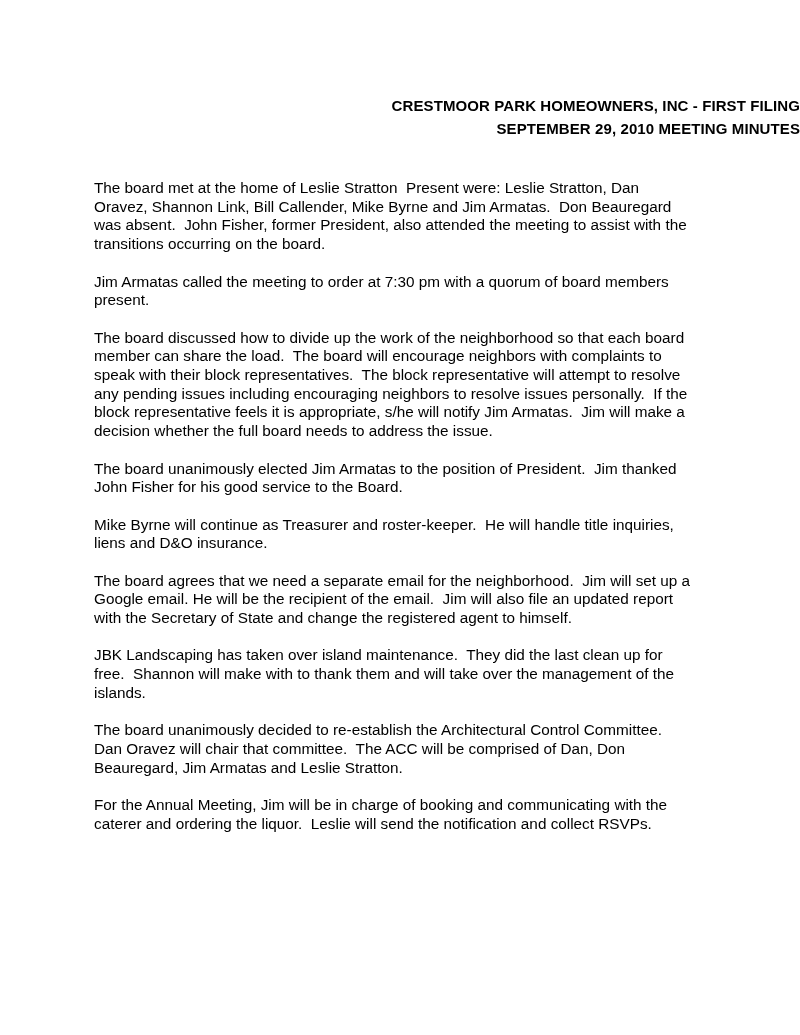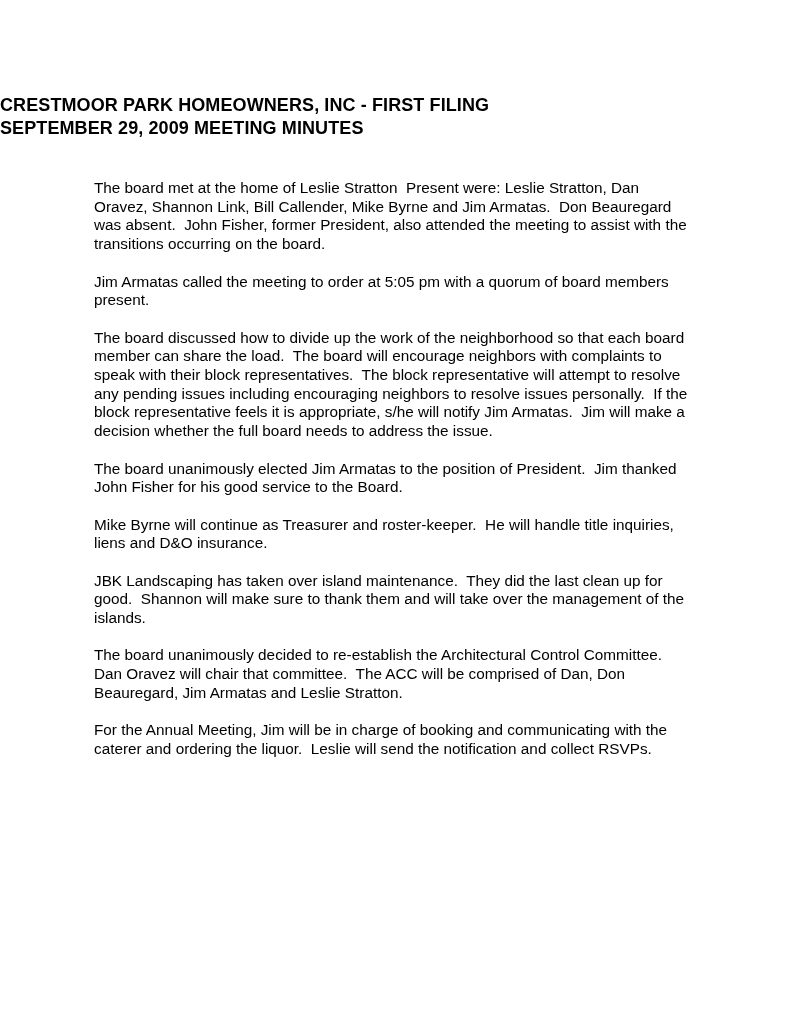--- a/index.html
+++ b/index.html
@@ -12,23 +12,23 @@
     width: 800px;
     height: 1035px;
     background: #ffffff;
     color: #000000;
     font-family: "Liberation Sans", "DejaVu Sans", sans-serif;
     overflow: hidden;
     box-sizing: border-box;
   }
   .doc-title {
     padding-top: 94px;
-    text-align: left;
+    text-align: right;
     font-weight: bold;
-    font-size: 18px;
+    font-size: 15px;
     line-height: 23px;
     letter-spacing: 0.1px;
   }
   .doc-content {
     margin-top: 39px;
     padding-left: 94px;
     padding-right: 80px;
   }
   .doc-content p {
     margin: 0 0 18.7px 0;
@@ -36,41 +36,44 @@
     line-height: 18.7px;
     white-space: pre; 
   }
 </style>
 </head>
 <body>
 
 <div class="page">
   <div class="doc-title">
     <div>CRESTMOOR PARK HOMEOWNERS, INC - FIRST FILING</div>
-    <div>SEPTEMBER 29, 2009 MEETING MINUTES</div>
+    <div>SEPTEMBER 29, 2010 MEETING MINUTES</div>
   </div>
   <div class="doc-content">
     <p>The board met at the home of Leslie Stratton  Present were: Leslie Stratton, Dan
 Oravez, Shannon Link, Bill Callender, Mike Byrne and Jim Armatas.  Don Beauregard
 was absent.  John Fisher, former President, also attended the meeting to assist with the
 transitions occurring on the board.</p>
-    <p>Jim Armatas called the meeting to order at 5:05 pm with a quorum of board members
+    <p>Jim Armatas called the meeting to order at 7:30 pm with a quorum of board members
 present.</p>
     <p>The board discussed how to divide up the work of the neighborhood so that each board
 member can share the load.  The board will encourage neighbors with complaints to
 speak with their block representatives.  The block representative will attempt to resolve
 any pending issues including encouraging neighbors to resolve issues personally.  If the
 block representative feels it is appropriate, s/he will notify Jim Armatas.  Jim will make a
 decision whether the full board needs to address the issue.</p>
     <p>The board unanimously elected Jim Armatas to the position of President.  Jim thanked
 John Fisher for his good service to the Board.</p>
     <p>Mike Byrne will continue as Treasurer and roster-keeper.  He will handle title inquiries,
 liens and D&amp;O insurance.</p>
+    <p>The board agrees that we need a separate email for the neighborhood.  Jim will set up a
+Google email. He will be the recipient of the email.  Jim will also file an updated report
+with the Secretary of State and change the registered agent to himself.</p>
     <p>JBK Landscaping has taken over island maintenance.  They did the last clean up for
-good.  Shannon will make sure to thank them and will take over the management of the
+free.  Shannon will make with to thank them and will take over the management of the
 islands.</p>
     <p>The board unanimously decided to re-establish the Architectural Control Committee.
 Dan Oravez will chair that committee.  The ACC will be comprised of Dan, Don
 Beauregard, Jim Armatas and Leslie Stratton.</p>
     <p>For the Annual Meeting, Jim will be in charge of booking and communicating with the
 caterer and ordering the liquor.  Leslie will send the notification and collect RSVPs.</p>
   </div>
 </div>
 
 </body></html>

